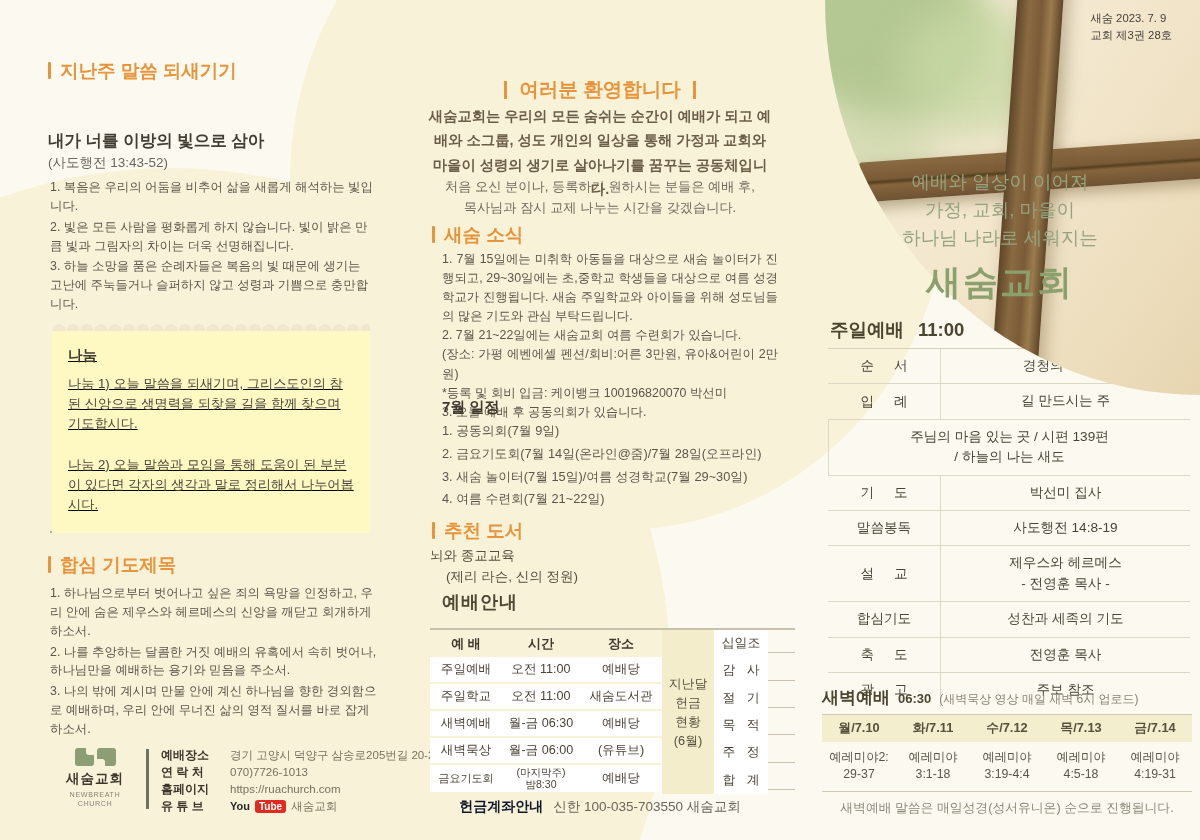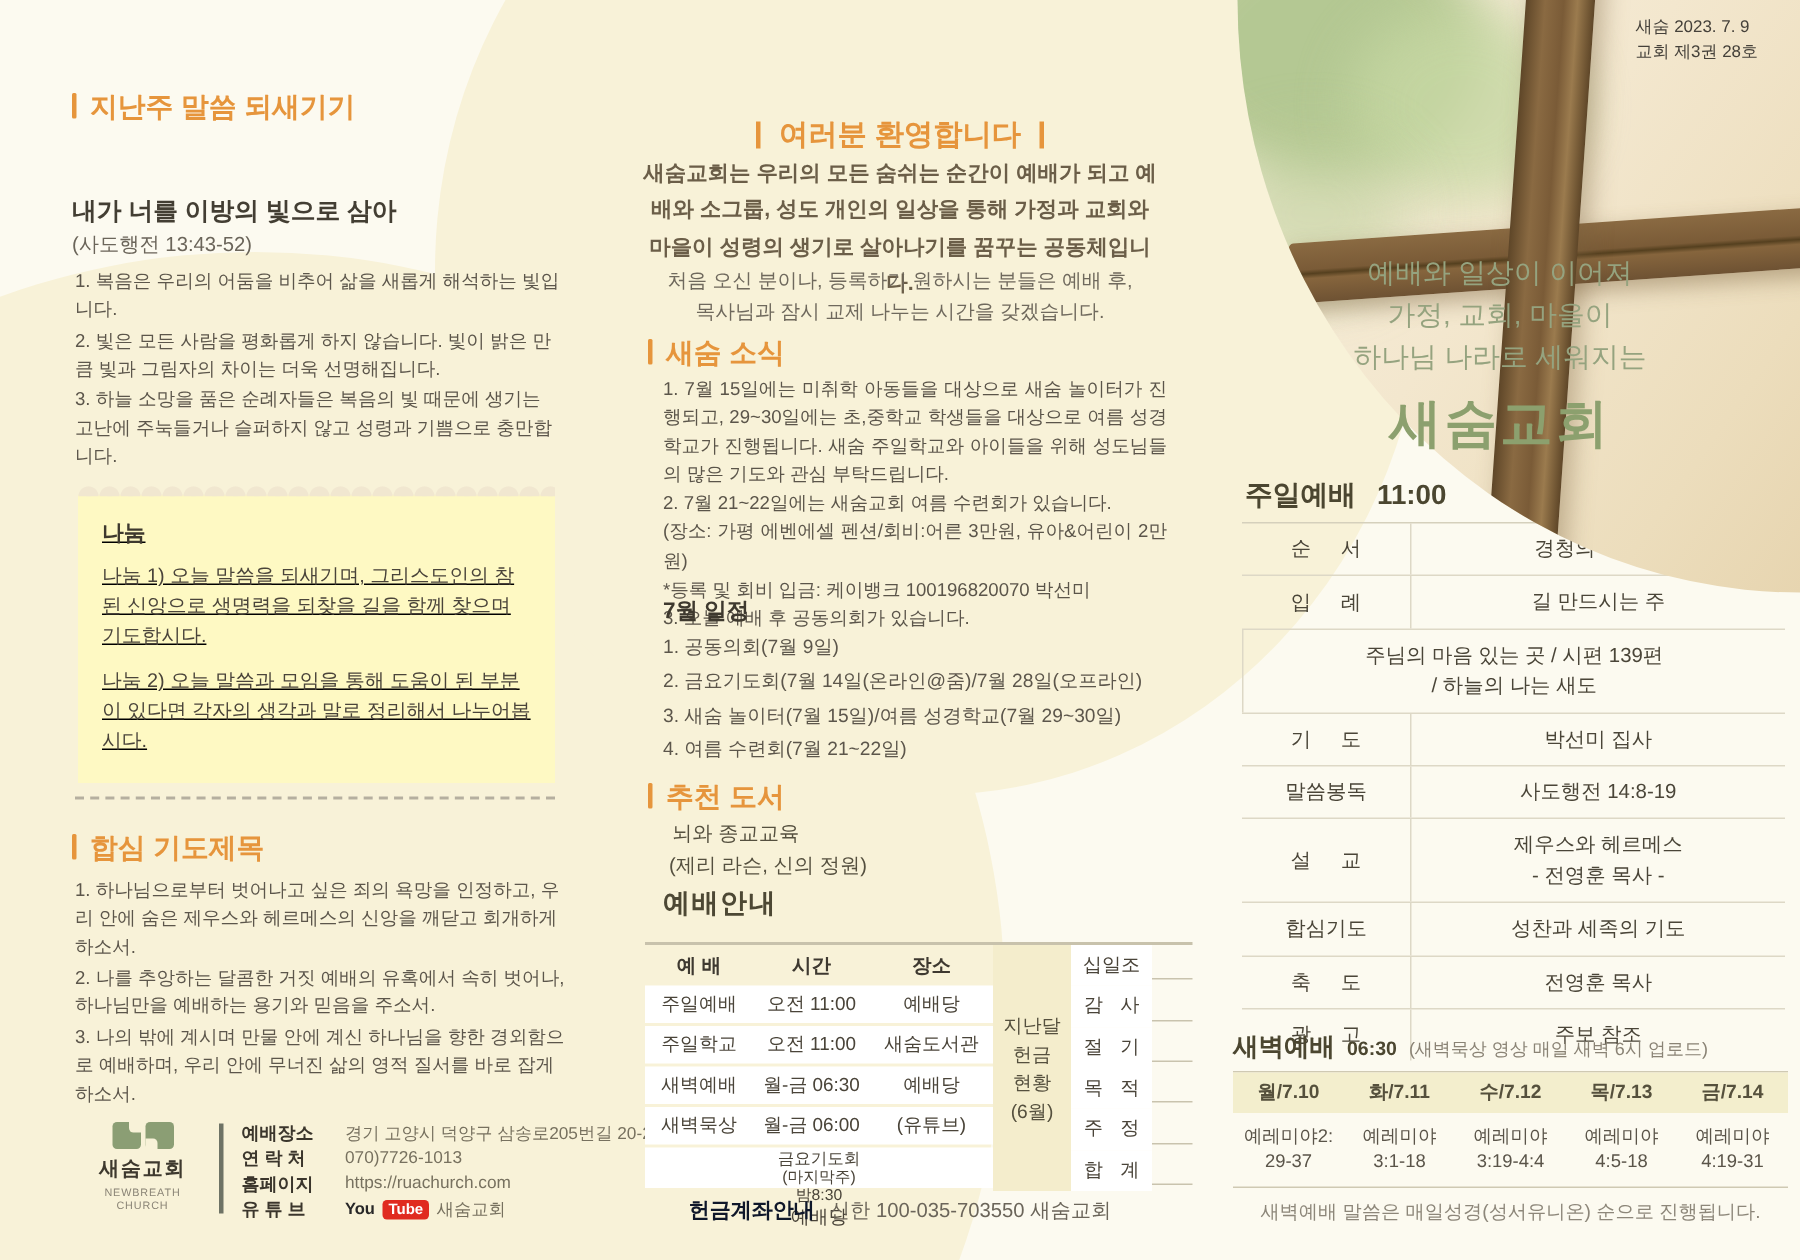--- a/index.html
+++ b/index.html
@@ -21,21 +21,21 @@
 
   
   .sermon-title{font-size:16.5px;font-weight:bold;color:#433E33;}
   .sermon-ref{font-size:13.5px;color:#6B655A;}
   .share-box{left:52px;top:330px;width:286px;background:#fef9c3;padding:16px 16px 18px 16px;z-index:6;text-decoration:underline;}
   .share-box::before{content:"";position:absolute;left:0;right:0;top:-6px;height:7px;
     background-image:radial-gradient(circle at 7px 7px,#F1E7D0 6.5px,rgba(0,0,0,0) 7px);
     background-size:14px 7px;background-repeat:repeat-x;}
   .share-title{font-size:14.5px;font-weight:bold;color:#3E392E;margin-bottom:9px;}
   .share-item{font-size:13.2px;line-height:1.5;color:#4A443A;}
-  .share-item + .share-item{margin-top:11px;}
+  .share-item + .share-item{margin-top:22px;}
   .dashed-div{left:50px;top:531px;width:320px;border-top:2px dashed #B5AF9F;}
 
   
   .lfooter{left:56px;top:748px;display:flex;align-items:flex-start;gap:12px;}
   .logo-col{width:78px;text-align:center;}
   .logo-mark{display:flex;justify-content:center;gap:3px;margin-bottom:4px;}
   .lm{width:19px;height:18px;background:#8B9E74;border-radius:3px;position:relative;}
   .lm::after{content:"";position:absolute;width:8px;height:7px;background:#F8F2D8;}
   .lm.l::after{right:0;top:0;border-radius:0 0 0 3px;}
   .lm.r::after{left:0;bottom:0;border-radius:0 3px 0 0;}
@@ -209,21 +209,21 @@
       <div>1. 공동의회(7월 9일)</div>
       <div>2. 금요기도회(7월 14일(온라인@줌)/7월 28일(오프라인)</div>
       <div>3. 새숨 놀이터(7월 15일)/여름 성경학교(7월 29~30일)</div>
       <div>4. 여름 수련회(7월 21~22일)</div>
     </div>
 
     <div class="abs sec-head" style="left:32px;top:518px;">
       <span class="bar"></span>
       <span>추천 도서</span>
     </div>
-    <div class="abs book-line" style="left:48px;top:546px;">뇌와 종교교육</div>
+    <div class="abs book-line" style="left:30px;top:546px;">뇌와 종교교육</div>
     <div class="abs book-line" style="left:46px;top:567px;">(제리 라슨, 신의 정원)</div>
 
     <div class="abs winfo-head" style="left:42px;top:590px;">예배안내</div>
 
     <div class="abs wt">
       <div class="wt-left">
         <div class="wt-hrow">
           <div class="wc1">예 배</div>
           <div class="wc2">시간</div>
           <div class="wc3">장소</div>
@@ -241,21 +241,21 @@
         <div class="wt-row">
           <div class="wc1">새벽예배</div>
           <div class="wc2">월-금 06:30</div>
           <div class="wc3">예배당</div>
         </div>
         <div class="wt-row">
           <div class="wc1">새벽묵상</div>
           <div class="wc2">월-금 06:00</div>
           <div class="wc3">(유튜브)</div>
         </div>
-        <div class="wt-row" style="height:27px;flex-direction:column;">
+        <div class="wt-row" style="height:27px;">
           <div class="wc1" style="font-size:11px;">금요기도회</div>
           <div class="wc2 wt-small">(마지막주)
 밤8:30</div>
           <div class="wc3">예배당</div>
         </div>
       </div>
       <div class="wt-mid">
         <span>지난달</span>
         <span>헌금</span>
         <span>현황</span>

